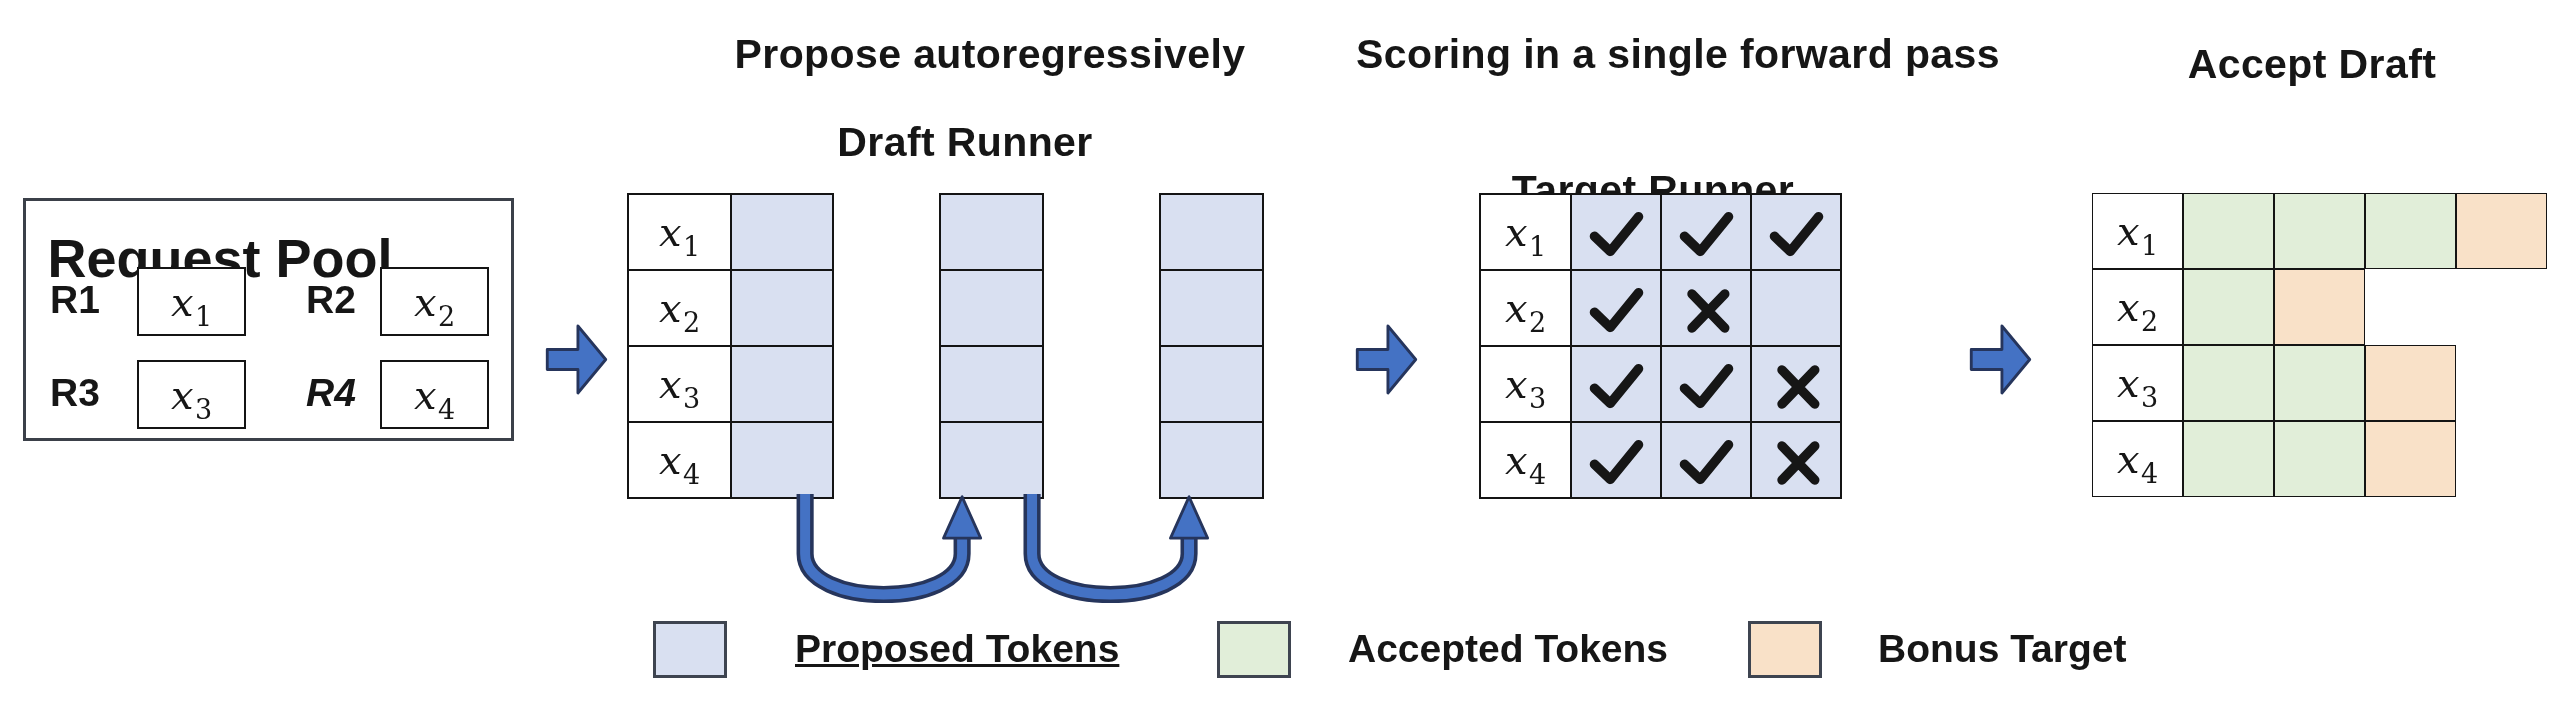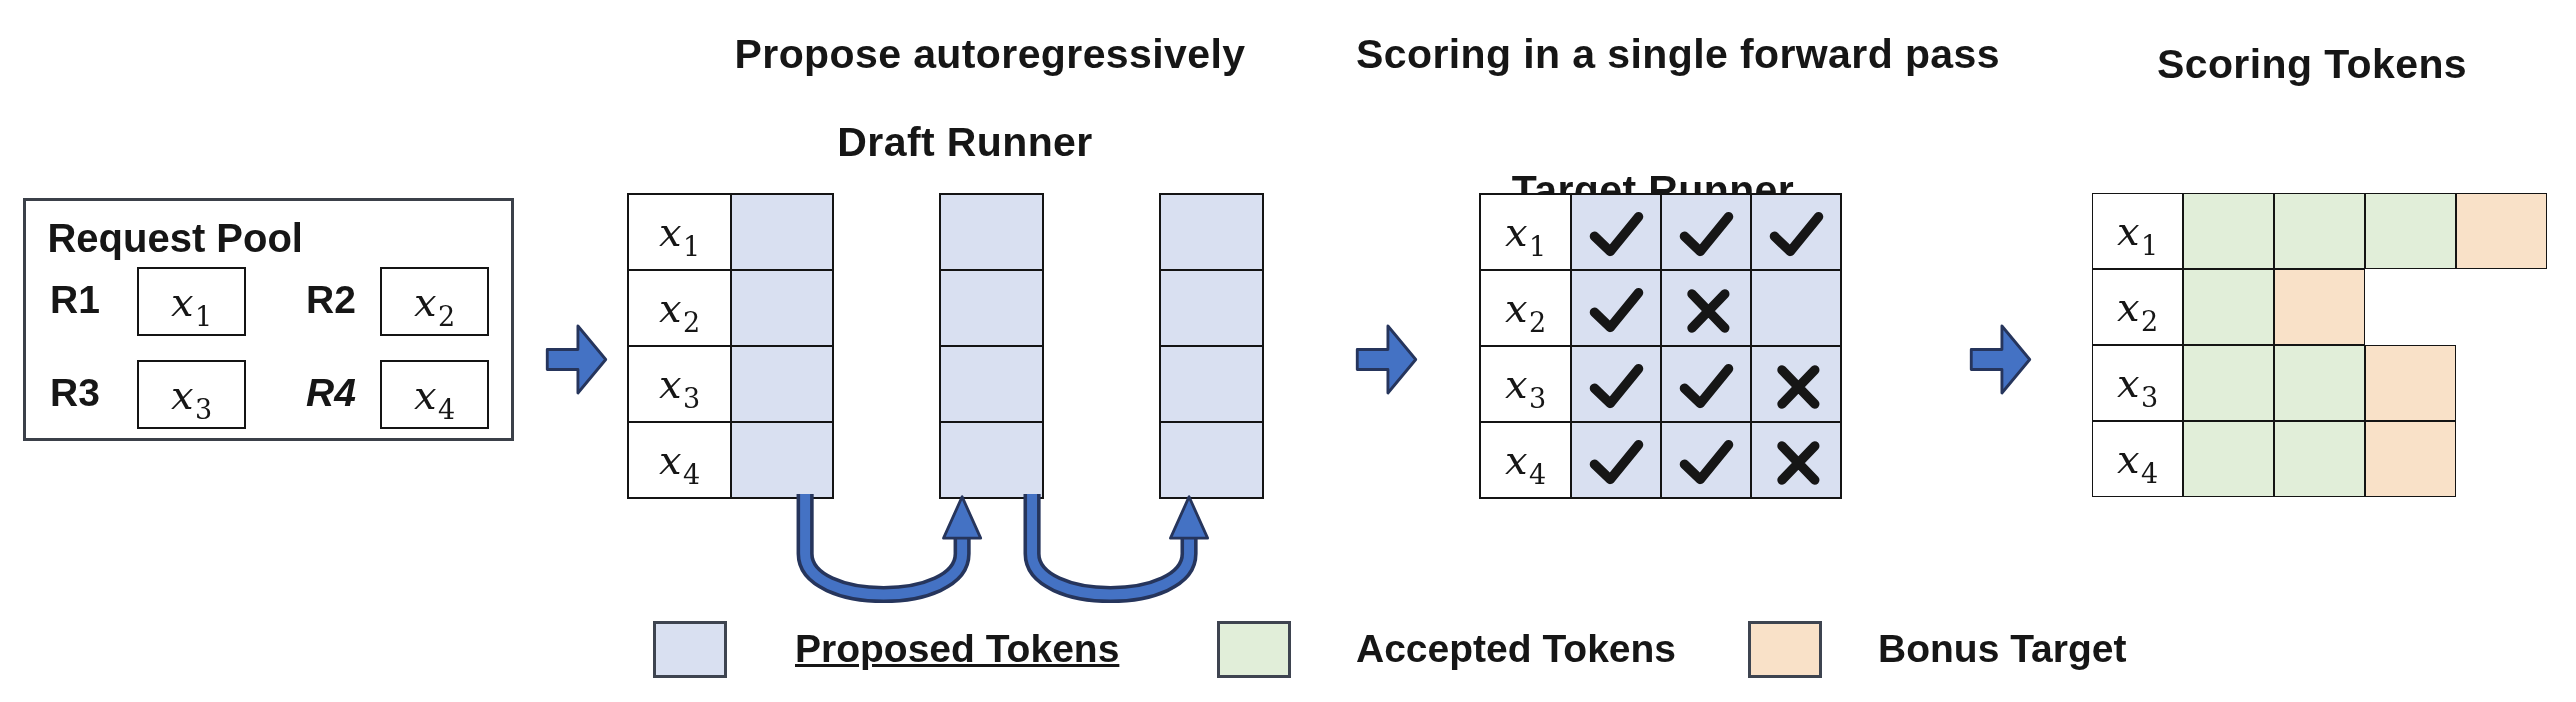--- a/index.html
+++ b/index.html
@@ -24,21 +24,21 @@
   .math sub{
     font-family:"DejaVu Serif",serif; font-style:normal;
     font-size:27px; line-height:0; vertical-align:-10px; margin-left:1.4px;
   }
 
   
   #request-pool{
     position:absolute; left:23px; top:198px; width:491px; height:243px;
     border:3.6px solid #3b4049; box-sizing:border-box; background:#ffffff;
   }
-  #pool-title{position:absolute; left:21.4px; top:15px; font-size:40px; font-weight:600; white-space:nowrap;}
+  #pool-title{position:absolute; left:21.4px; top:26px; font-size:54px; font-weight:600; white-space:nowrap;}
   .req-id{position:absolute; font-size:39px; font-weight:600;}
   .req-box{
     position:absolute; width:109px; height:69px; border:2.9px solid #141414;
     box-sizing:border-box; background:#fff; display:flex; align-items:center; justify-content:center;
   }
   #rid-0{left:24px;  top:77px;}  #rbox-0{left:111px; top:66px;}
   #rid-1{left:280px; top:77px;}  #rbox-1{left:354px; top:66px;}
   #rid-2{left:24px;  top:170px;text-align:center;}  #rbox-2{left:111px; top:159px;}
   #rid-3{left:280px; top:170px;font-style:italic;}  #rbox-3{left:354px; top:159px;}
 
@@ -95,32 +95,32 @@
   .loop-over {fill:none; stroke:var(--arrow-fill,#4472c4);  stroke-width:14;}
   .loop-head {fill:var(--arrow-fill,#4472c4); stroke:var(--arrow-outline,#26355c); stroke-width:4; stroke-linejoin:round;}
 
   
   .legend-swatch{
     position:absolute; top:621px; width:74px; height:57px;
     border:3.6px solid #3e4450; box-sizing:border-box;
   }
   #lg-sw-0{left:653px;} #lg-sw-1{left:1217px;} #lg-sw-2{left:1748px;}
   .legend-label{position:absolute; top:627px; font-size:39px; font-weight:600; white-space:nowrap;}
-  #lg-lb-0{left:795px;text-decoration:underline;} #lg-lb-1{left:1348px;margin-left:8px;} #lg-lb-2{left:1878px;}
+  #lg-lb-0{left:795px;text-decoration:underline;} #lg-lb-1{left:1348px;} #lg-lb-2{left:1878px;}
 </style>
 </head>
 <body>
 
 <div id="canvas" style="--proposed-fill: #d9e0f1; --accepted-fill: #e1eed9; --bonus-fill: #f9e1c8; --arrow-fill: #4472c4; --arrow-outline: #26355c; --grid-border: #141414; --text: #161616;">
 
   <div class="heading" id="h-propose">Propose autoregressively</div>
   <div class="heading" id="h-draft">Draft Runner</div>
   <div class="heading" id="h-scoring">Scoring in a single forward pass</div>
   <div class="heading" id="h-target">Target Runner</div>
-  <div class="heading" id="h-accept">Scoring Tokens</div>
+  <div class="heading" id="h-accept">Accept Draft</div>
 
   <div id="request-pool">
     <div id="pool-title">Request Pool</div>
 
     <div class="req-id" id="rid-0">R1</div>
     <div class="req-box" id="rbox-0">
         <span class="math"><i>x</i><sub>1</sub></span>
       </div>
 
     <div class="req-id" id="rid-1">R2</div>

